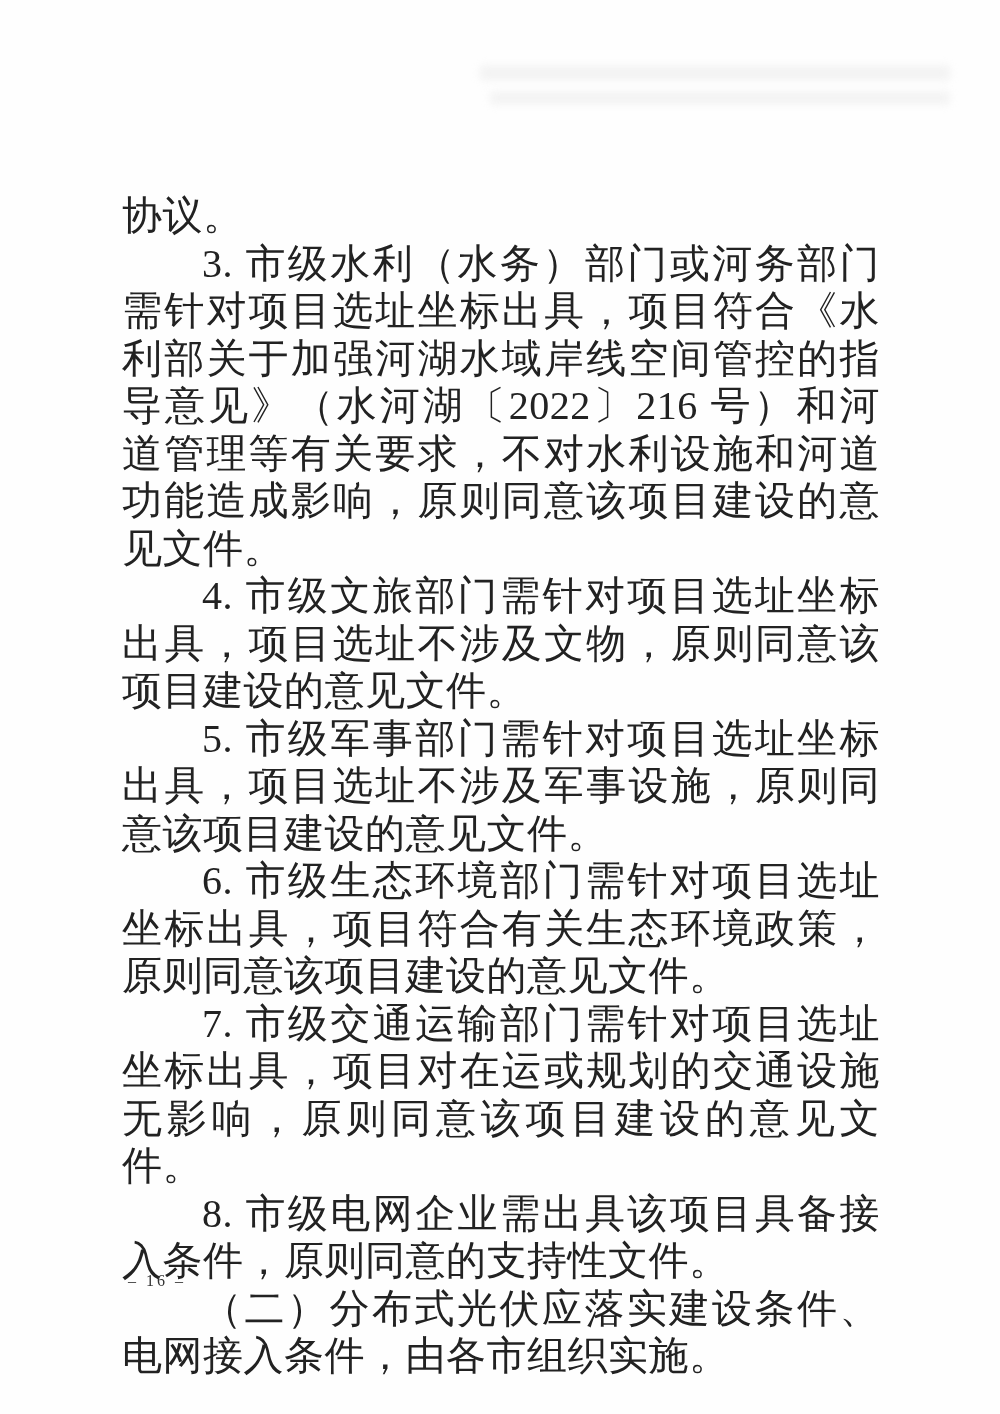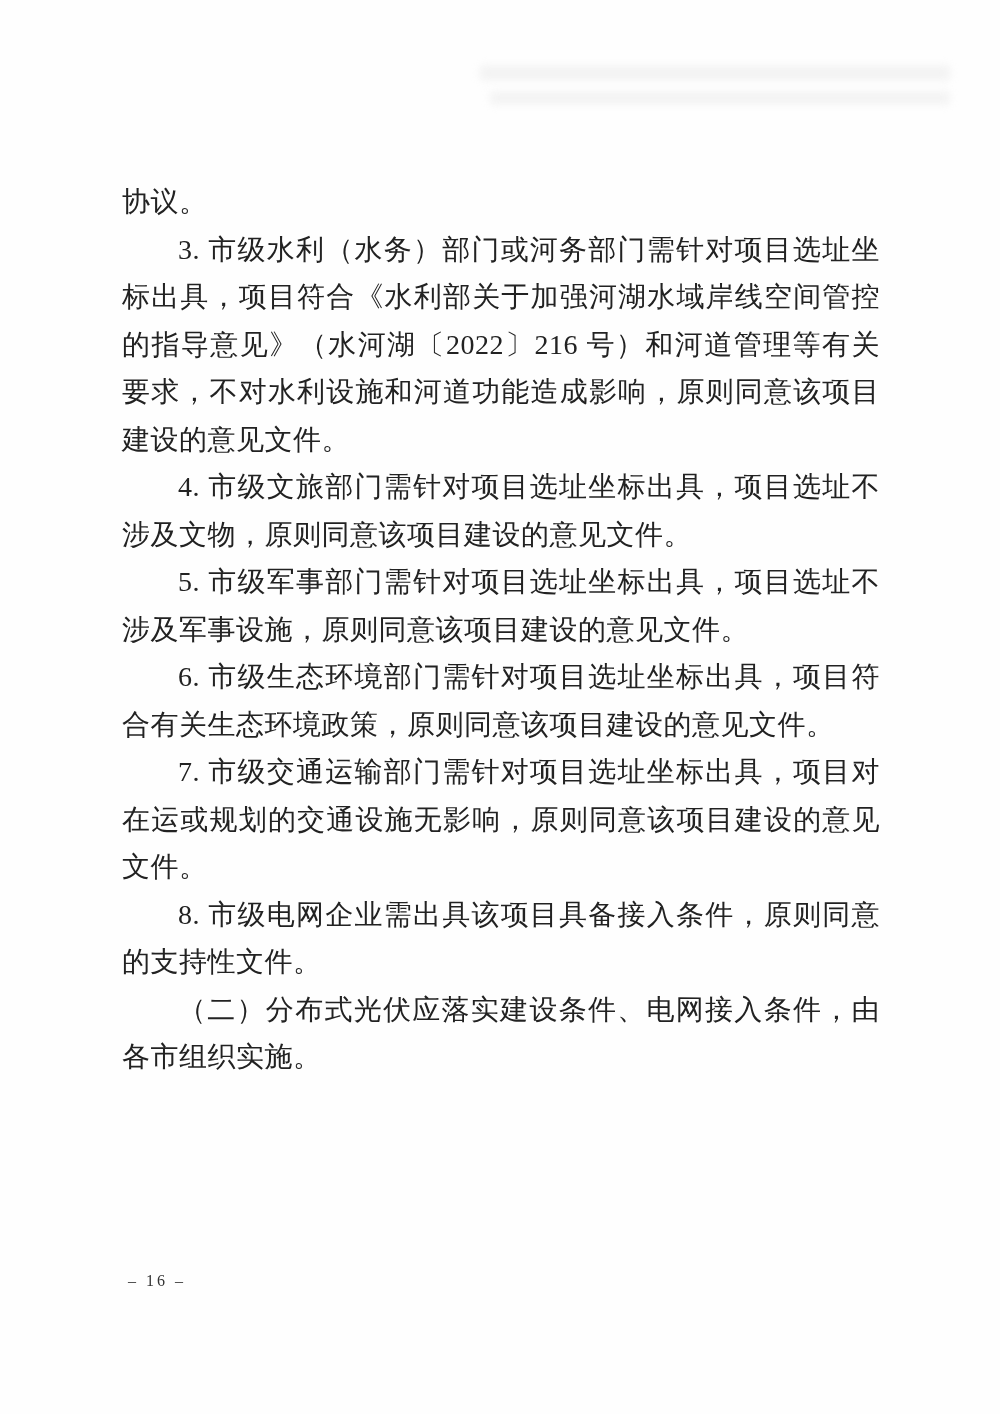--- a/index.html
+++ b/index.html
@@ -22,23 +22,23 @@
     background: #e9e9e9;
     filter: blur(4px);
     opacity: 0.55;
     border-radius: 3px;
   }
   .artifact-1 { left: 480px; top: 66px; width: 470px; height: 14px; }
   .artifact-2 { left: 490px; top: 92px; width: 460px; height: 12px; }
   .content {
     position: absolute;
     left: 122px;
-    top: 178px;
+    top: 192px;
     width: 758px;
-    font-size: 28px;
+    font-size: 40px;
     line-height: 47.5px;
     text-align: justify;
     text-justify: inter-character;
     letter-spacing: 0.5px;
   }
   .content p {
     margin: 0;
     padding: 0;
   }
   .content p.indent {

